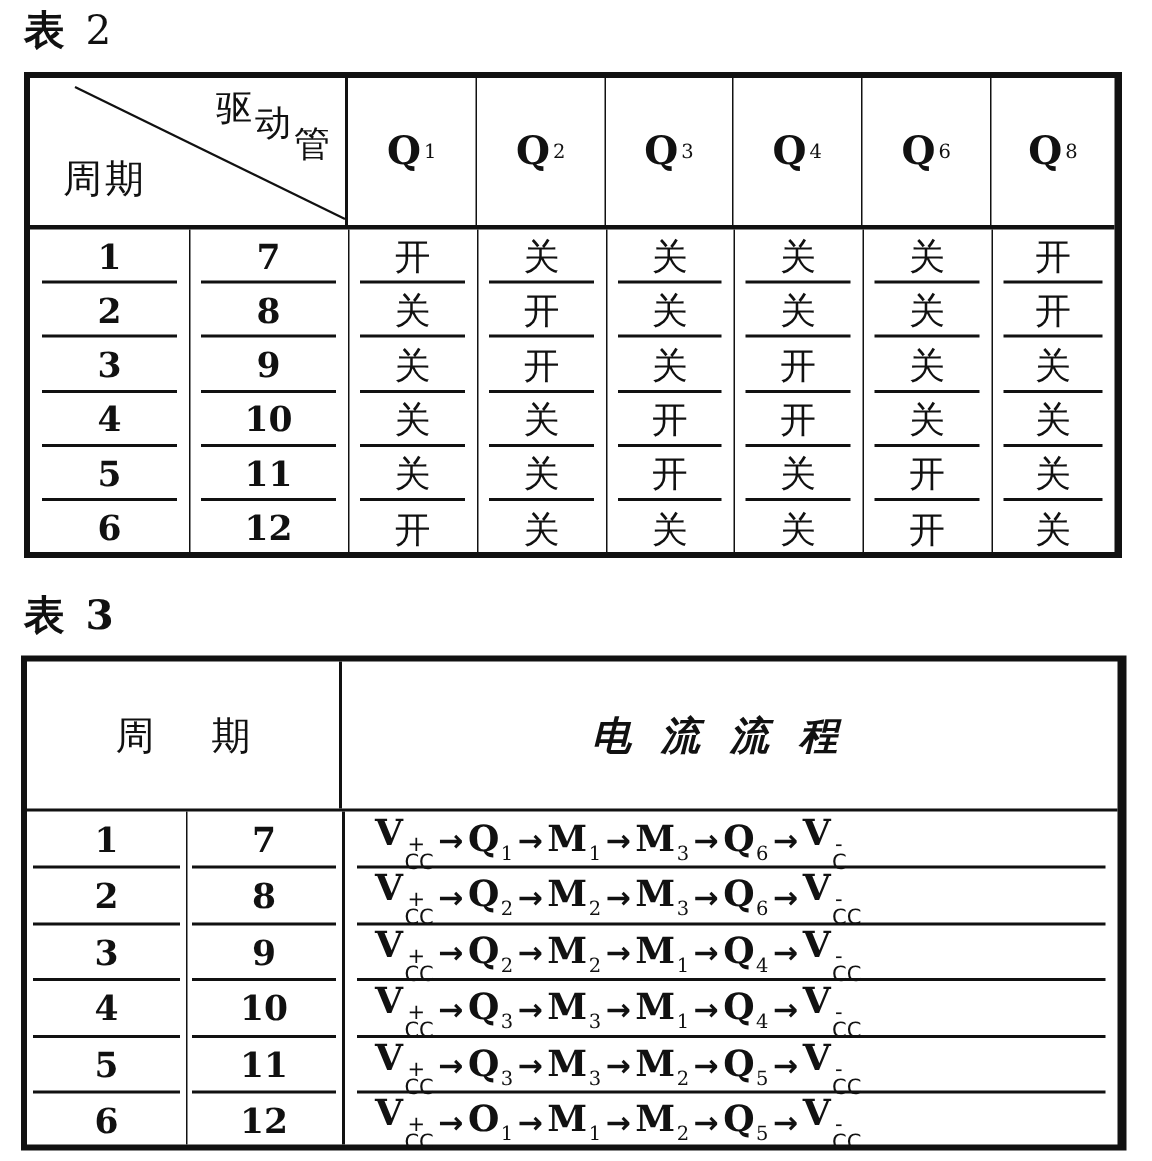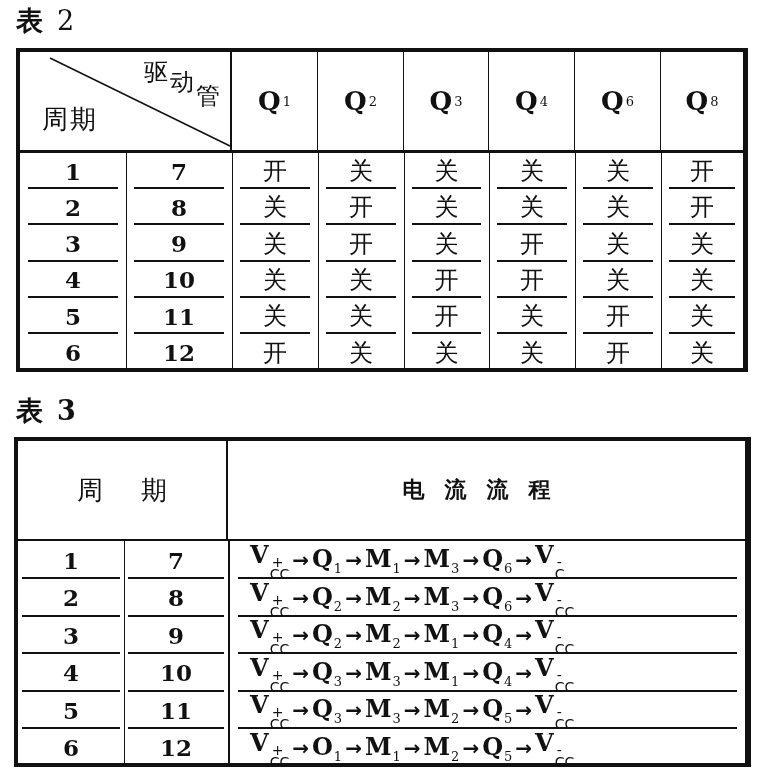--- a/index.html
+++ b/index.html
@@ -70,21 +70,21 @@
     position: absolute; left: 0; top: 0; right: 0; height: 98px; border-bottom: 2px solid #111;
   }
   #t3 .hdr .c1 {
     position: absolute; left: 0; top: 0; width: 210px; height: 98px; border-right: 2px solid #111;
     box-sizing: border-box; display: flex; align-items: center; justify-content: center;
     font-size: 26px; letter-spacing: 38px; padding-left: 38px;
   }
   #t3 .hdr .c2 {
     position: absolute; left: 210px; right: 0; top: 0; height: 98px;
     display: flex; align-items: center; justify-content: center;
-    font-size: 22px; font-weight: bold; letter-spacing: 20px;
+    font-size: 26px; font-weight: bold; letter-spacing: 20px; font-style: italic;
   }
   #t3 .body { position: absolute; left: 0; top: 100px; right: 0; bottom: 0; }
   #t3 .row { position: absolute; left: 0; right: 0; height: 38px; }
   #t3 .cell {
     position: absolute; top: 0; height: 38px; box-sizing: border-box;
     display: flex; align-items: center; justify-content: center;
     font-weight: bold; font-size: 23px;
   }
   #t3 .cell.uline::after {
     content: ""; position: absolute; left: 4px; right: 4px; bottom: 0; border-bottom: 2.5px solid #111;

